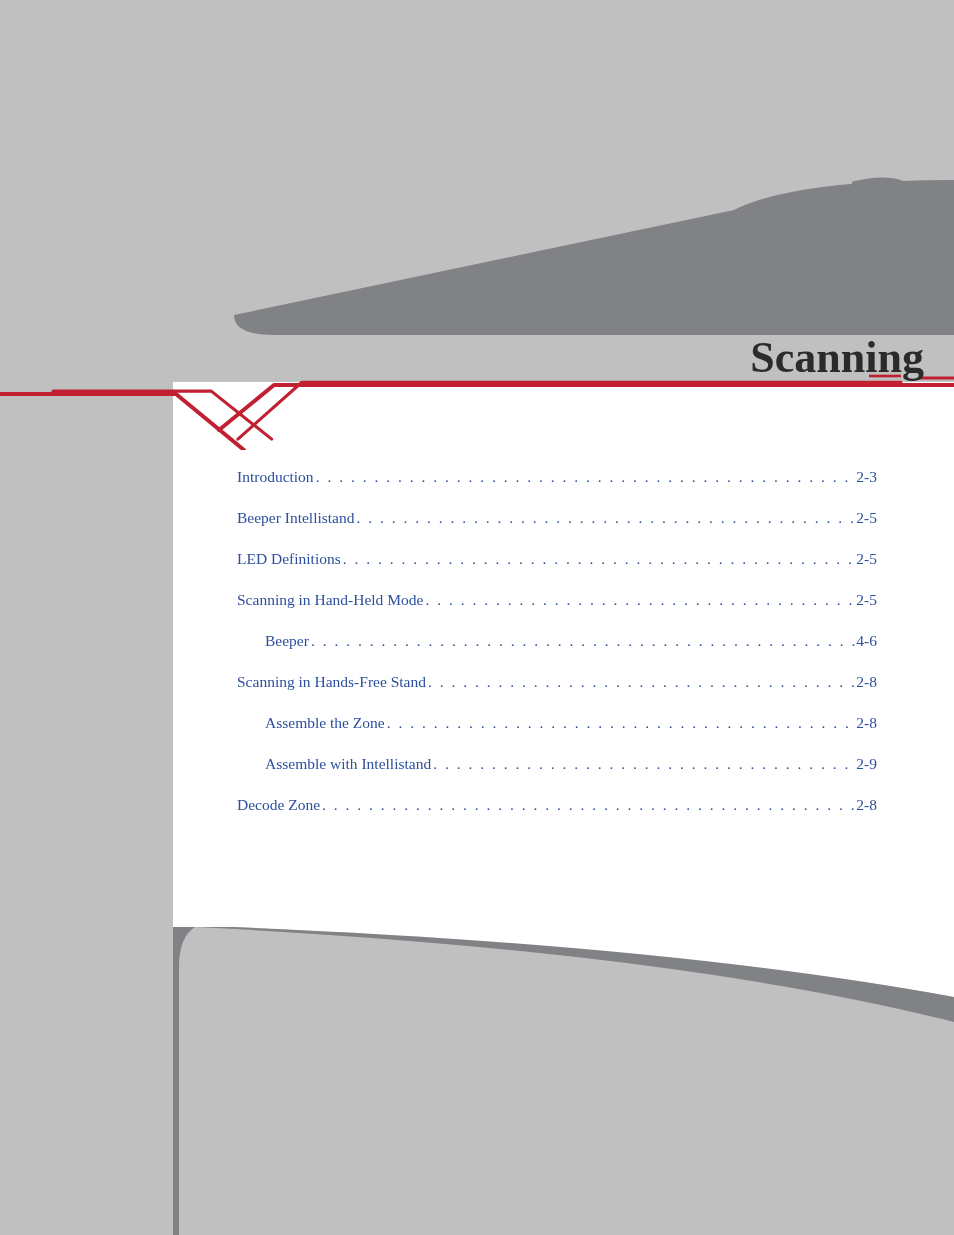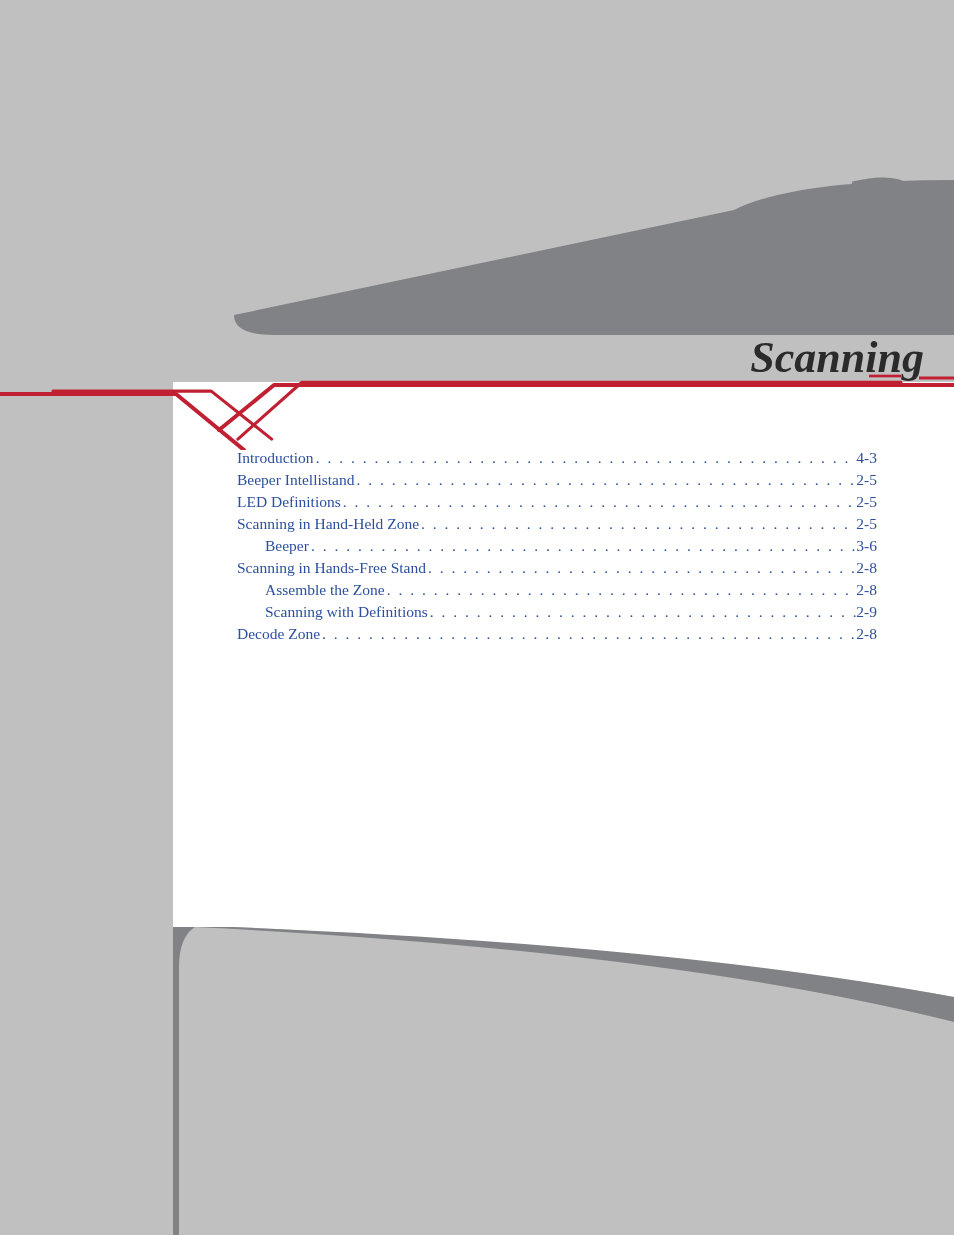--- a/index.html
+++ b/index.html
@@ -34,21 +34,20 @@
     font-size: 190px;
     color: #808285;
     line-height: 1;
     z-index: 3;
   }
 
   .chapter-title {
     position: absolute;
     top: 332px;
     right: 30px;
-    font-style: italic;
     font-weight: bold;
     font-size: 44px;
     color: #2b2b2b;
     z-index: 4;
   }
 
   
   .red-pipe {
     position: absolute;
     top: 370px;
@@ -91,21 +90,21 @@
     font-size: 15.5px;
     color: #2c4f9e;
   }
   .toc-row {
     display: flex;
     align-items: baseline;
     line-height: 1.42;
     white-space: nowrap;
   }
   .toc-row.indent { padding-left: 28px; }
-  .toc-label { flex: 0 0 auto; color: #2c4f9e; }
+  .toc-label { flex: 0 0 auto; color: #2c4f9e; margin-top: 19px; }
   .toc-dots {
     flex: 1 1 auto;
     overflow: hidden;
     color: #2c4f9e;
     letter-spacing: 2px;
     padding: 0 2px;
   }
   .toc-page { flex: 0 0 auto; color: #2c4f9e; text-align: right; }
 </style>
 </head>
@@ -162,54 +161,54 @@
 
     <path d="M0 0 L22 0 Q6 10 6 40 L6 310 L0 310 Z" fill="#808285"></path>
 
     <path d="M22 0 Q500 24 781 95 L781 70 Q500 18 60 0 Z" fill="#808285"></path>
   </svg>
 
   <div class="toc" id="toc">
       <div class="toc-row">
         <span class="toc-label">Introduction</span>
         <span class="toc-dots"> .  .  .  .  .  .  .  .  .  .  .  .  .  .  .  .  .  .  .  .  .  .  .  .  .  .  .  .  .  .  .  .  .  .  .  .  .  .  .  .  .  .  .  .  .  .  .  .  .  .  .  .  .  .  .  .  .  .  .  .  .  .  .  .  .  .  .  .  .  .  .  .  .  .  .  .  .  .  .  .  .  .  .  .  .  .  .  .  .  .  .  .  .  .  .  .  .  .  .  .  .  .  .  .  .  .  .  .  .  .  .  .  .  .  .  .  .  .  .  .  .  .  .  .  .  .  .  .  .  .  .  .  .  .  .  .  .  .  .  .  .  .  .  .  .  .  .  .  .  .  .  .  .  .  .  .  .  .  .  .  .  .  .  .  .  .  .  .  .  .  .  .  .  .  .  .  .  .  .  .  .  .  .  .  .  .  .  .  .  .  .  .  .  .  .  .  .  .  .  . </span>
-        <span class="toc-page">4-3</span>
+        <span class="toc-page">2-3</span>
       </div>
       <div class="toc-row">
         <span class="toc-label">Beeper Intellistand</span>
         <span class="toc-dots"> .  .  .  .  .  .  .  .  .  .  .  .  .  .  .  .  .  .  .  .  .  .  .  .  .  .  .  .  .  .  .  .  .  .  .  .  .  .  .  .  .  .  .  .  .  .  .  .  .  .  .  .  .  .  .  .  .  .  .  .  .  .  .  .  .  .  .  .  .  .  .  .  .  .  .  .  .  .  .  .  .  .  .  .  .  .  .  .  .  .  .  .  .  .  .  .  .  .  .  .  .  .  .  .  .  .  .  .  .  .  .  .  .  .  .  .  .  .  .  .  .  .  .  .  .  .  .  .  .  .  .  .  .  .  .  .  .  .  .  .  .  .  .  .  .  .  .  .  .  .  .  .  .  .  .  .  .  .  .  .  .  .  .  .  .  .  .  .  .  .  .  .  .  .  .  .  .  .  .  .  .  .  .  .  .  .  .  .  .  .  .  .  .  .  .  .  .  .  .  . </span>
         <span class="toc-page">2-5</span>
       </div>
       <div class="toc-row">
         <span class="toc-label">LED Definitions</span>
         <span class="toc-dots"> .  .  .  .  .  .  .  .  .  .  .  .  .  .  .  .  .  .  .  .  .  .  .  .  .  .  .  .  .  .  .  .  .  .  .  .  .  .  .  .  .  .  .  .  .  .  .  .  .  .  .  .  .  .  .  .  .  .  .  .  .  .  .  .  .  .  .  .  .  .  .  .  .  .  .  .  .  .  .  .  .  .  .  .  .  .  .  .  .  .  .  .  .  .  .  .  .  .  .  .  .  .  .  .  .  .  .  .  .  .  .  .  .  .  .  .  .  .  .  .  .  .  .  .  .  .  .  .  .  .  .  .  .  .  .  .  .  .  .  .  .  .  .  .  .  .  .  .  .  .  .  .  .  .  .  .  .  .  .  .  .  .  .  .  .  .  .  .  .  .  .  .  .  .  .  .  .  .  .  .  .  .  .  .  .  .  .  .  .  .  .  .  .  .  .  .  .  .  .  . </span>
         <span class="toc-page">2-5</span>
       </div>
       <div class="toc-row">
-        <span class="toc-label">Scanning in Hand-Held Zone</span>
+        <span class="toc-label">Scanning in Hand-Held Mode</span>
         <span class="toc-dots"> .  .  .  .  .  .  .  .  .  .  .  .  .  .  .  .  .  .  .  .  .  .  .  .  .  .  .  .  .  .  .  .  .  .  .  .  .  .  .  .  .  .  .  .  .  .  .  .  .  .  .  .  .  .  .  .  .  .  .  .  .  .  .  .  .  .  .  .  .  .  .  .  .  .  .  .  .  .  .  .  .  .  .  .  .  .  .  .  .  .  .  .  .  .  .  .  .  .  .  .  .  .  .  .  .  .  .  .  .  .  .  .  .  .  .  .  .  .  .  .  .  .  .  .  .  .  .  .  .  .  .  .  .  .  .  .  .  .  .  .  .  .  .  .  .  .  .  .  .  .  .  .  .  .  .  .  .  .  .  .  .  .  .  .  .  .  .  .  .  .  .  .  .  .  .  .  .  .  .  .  .  .  .  .  .  .  .  .  .  .  .  .  .  .  .  .  .  .  .  . </span>
         <span class="toc-page">2-5</span>
       </div>
       <div class="toc-row indent">
         <span class="toc-label">Beeper</span>
         <span class="toc-dots"> .  .  .  .  .  .  .  .  .  .  .  .  .  .  .  .  .  .  .  .  .  .  .  .  .  .  .  .  .  .  .  .  .  .  .  .  .  .  .  .  .  .  .  .  .  .  .  .  .  .  .  .  .  .  .  .  .  .  .  .  .  .  .  .  .  .  .  .  .  .  .  .  .  .  .  .  .  .  .  .  .  .  .  .  .  .  .  .  .  .  .  .  .  .  .  .  .  .  .  .  .  .  .  .  .  .  .  .  .  .  .  .  .  .  .  .  .  .  .  .  .  .  .  .  .  .  .  .  .  .  .  .  .  .  .  .  .  .  .  .  .  .  .  .  .  .  .  .  .  .  .  .  .  .  .  .  .  .  .  .  .  .  .  .  .  .  .  .  .  .  .  .  .  .  .  .  .  .  .  .  .  .  .  .  .  .  .  .  .  .  .  .  .  .  .  .  .  .  .  . </span>
-        <span class="toc-page">3-6</span>
+        <span class="toc-page">4-6</span>
       </div>
       <div class="toc-row">
         <span class="toc-label">Scanning in Hands-Free Stand</span>
         <span class="toc-dots"> .  .  .  .  .  .  .  .  .  .  .  .  .  .  .  .  .  .  .  .  .  .  .  .  .  .  .  .  .  .  .  .  .  .  .  .  .  .  .  .  .  .  .  .  .  .  .  .  .  .  .  .  .  .  .  .  .  .  .  .  .  .  .  .  .  .  .  .  .  .  .  .  .  .  .  .  .  .  .  .  .  .  .  .  .  .  .  .  .  .  .  .  .  .  .  .  .  .  .  .  .  .  .  .  .  .  .  .  .  .  .  .  .  .  .  .  .  .  .  .  .  .  .  .  .  .  .  .  .  .  .  .  .  .  .  .  .  .  .  .  .  .  .  .  .  .  .  .  .  .  .  .  .  .  .  .  .  .  .  .  .  .  .  .  .  .  .  .  .  .  .  .  .  .  .  .  .  .  .  .  .  .  .  .  .  .  .  .  .  .  .  .  .  .  .  .  .  .  .  . </span>
         <span class="toc-page">2-8</span>
       </div>
       <div class="toc-row indent">
         <span class="toc-label">Assemble the Zone</span>
         <span class="toc-dots"> .  .  .  .  .  .  .  .  .  .  .  .  .  .  .  .  .  .  .  .  .  .  .  .  .  .  .  .  .  .  .  .  .  .  .  .  .  .  .  .  .  .  .  .  .  .  .  .  .  .  .  .  .  .  .  .  .  .  .  .  .  .  .  .  .  .  .  .  .  .  .  .  .  .  .  .  .  .  .  .  .  .  .  .  .  .  .  .  .  .  .  .  .  .  .  .  .  .  .  .  .  .  .  .  .  .  .  .  .  .  .  .  .  .  .  .  .  .  .  .  .  .  .  .  .  .  .  .  .  .  .  .  .  .  .  .  .  .  .  .  .  .  .  .  .  .  .  .  .  .  .  .  .  .  .  .  .  .  .  .  .  .  .  .  .  .  .  .  .  .  .  .  .  .  .  .  .  .  .  .  .  .  .  .  .  .  .  .  .  .  .  .  .  .  .  .  .  .  .  . </span>
         <span class="toc-page">2-8</span>
       </div>
       <div class="toc-row indent">
-        <span class="toc-label">Scanning with Definitions</span>
+        <span class="toc-label">Assemble with Intellistand</span>
         <span class="toc-dots"> .  .  .  .  .  .  .  .  .  .  .  .  .  .  .  .  .  .  .  .  .  .  .  .  .  .  .  .  .  .  .  .  .  .  .  .  .  .  .  .  .  .  .  .  .  .  .  .  .  .  .  .  .  .  .  .  .  .  .  .  .  .  .  .  .  .  .  .  .  .  .  .  .  .  .  .  .  .  .  .  .  .  .  .  .  .  .  .  .  .  .  .  .  .  .  .  .  .  .  .  .  .  .  .  .  .  .  .  .  .  .  .  .  .  .  .  .  .  .  .  .  .  .  .  .  .  .  .  .  .  .  .  .  .  .  .  .  .  .  .  .  .  .  .  .  .  .  .  .  .  .  .  .  .  .  .  .  .  .  .  .  .  .  .  .  .  .  .  .  .  .  .  .  .  .  .  .  .  .  .  .  .  .  .  .  .  .  .  .  .  .  .  .  .  .  .  .  .  .  . </span>
         <span class="toc-page">2-9</span>
       </div>
       <div class="toc-row">
         <span class="toc-label">Decode Zone</span>
         <span class="toc-dots"> .  .  .  .  .  .  .  .  .  .  .  .  .  .  .  .  .  .  .  .  .  .  .  .  .  .  .  .  .  .  .  .  .  .  .  .  .  .  .  .  .  .  .  .  .  .  .  .  .  .  .  .  .  .  .  .  .  .  .  .  .  .  .  .  .  .  .  .  .  .  .  .  .  .  .  .  .  .  .  .  .  .  .  .  .  .  .  .  .  .  .  .  .  .  .  .  .  .  .  .  .  .  .  .  .  .  .  .  .  .  .  .  .  .  .  .  .  .  .  .  .  .  .  .  .  .  .  .  .  .  .  .  .  .  .  .  .  .  .  .  .  .  .  .  .  .  .  .  .  .  .  .  .  .  .  .  .  .  .  .  .  .  .  .  .  .  .  .  .  .  .  .  .  .  .  .  .  .  .  .  .  .  .  .  .  .  .  .  .  .  .  .  .  .  .  .  .  .  .  . </span>
         <span class="toc-page">2-8</span>
       </div>
     </div>
 

